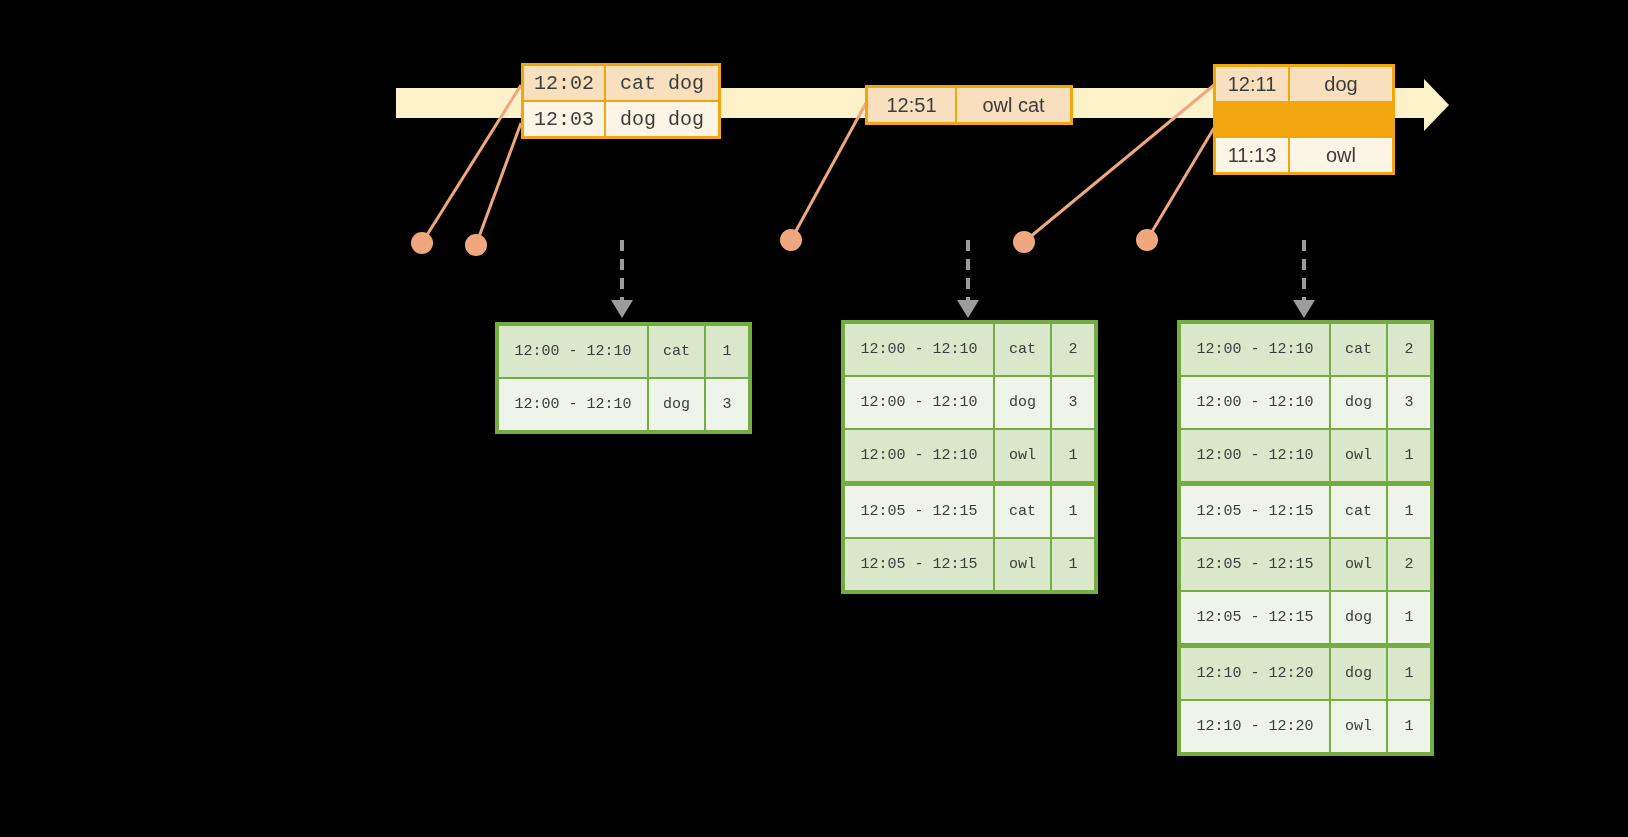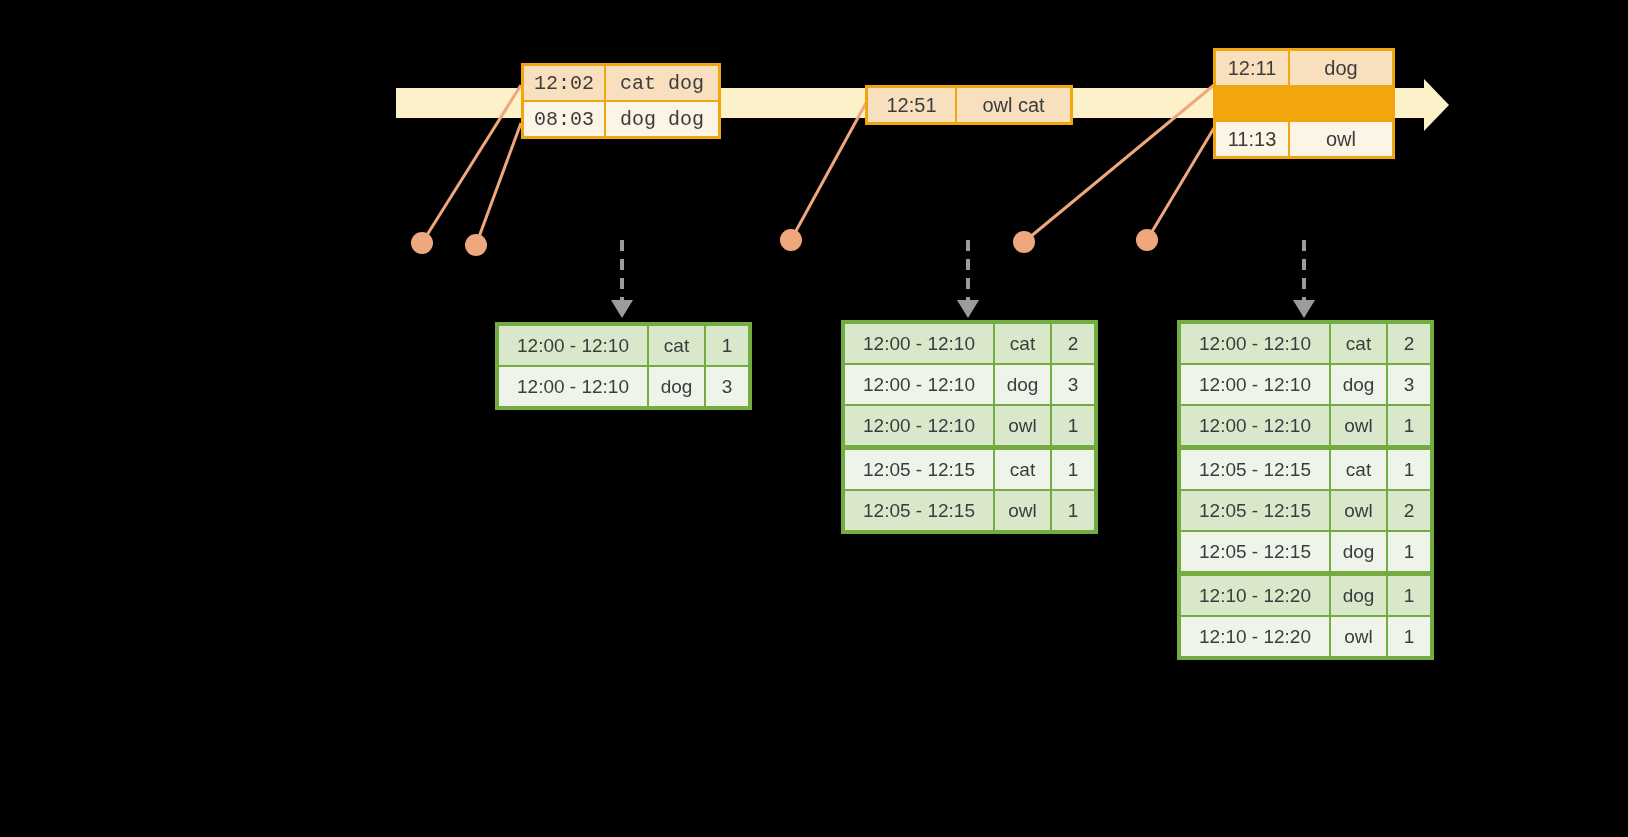--- a/index.html
+++ b/index.html
@@ -28,32 +28,32 @@
   .ev-b .row{grid-template-columns:87px 113px;}
   .ev-c .row{grid-template-columns:72px 102px;}
   .event-table .cell{
     height:34px;display:flex;align-items:center;justify-content:center;
     font-size:20px;color:var(--text);
   }
   .event-table .row:nth-child(odd) .cell{background:var(--event-row-dark);}
   .event-table .row:nth-child(even) .cell{background:var(--event-row-light);}
   .ev-a{left:521px;top:63px;}
   .ev-b{left:865px;top:85px;}
-  .ev-c{left:1213px;top:48px;gap:37px;}
+  .ev-c{left:1213px;top:64px;gap:37px;}
   
   .result-table{
     position:absolute;
     background:var(--result-table-border);
     padding:4px;display:flex;flex-direction:column;gap:2px;
   }
   .result-table .row{display:grid;grid-template-columns:148px 55px 42px;gap:2px;}
   .result-table .row.group-start{margin-top:3px;}
   .result-table .cell{
-    height:39px;display:flex;align-items:center;justify-content:center;
-    font-size:19px;color:var(--text);
+    height:51px;display:flex;align-items:center;justify-content:center;
+    font-size:15px;color:var(--text);font-family:Liberation Mono, monospace;
   }
   .result-table .row:nth-child(odd) .cell{background:var(--result-row-dark);}
   .result-table .row:nth-child(even) .cell{background:var(--result-row-light);}
   .rt-1{left:495px;top:322px;}
   .rt-2{left:841px;top:320px;}
   .rt-3{left:1177px;top:320px;}
 </style>
 </head>
 <body>
 
@@ -96,21 +96,21 @@
       </g>
     </g>
   </svg>
 
   <div class="event-table ev-a">
       <div class="row">
         <div class="cell">12:02</div>
         <div class="cell">cat dog</div>
       </div>
       <div class="row group-start">
-        <div class="cell">08:03</div>
+        <div class="cell">12:03</div>
         <div class="cell">dog dog</div>
       </div>
     </div>
   <div class="event-table ev-b">
       <div class="row">
         <div class="cell">12:51</div>
         <div class="cell">owl cat</div>
       </div>
     </div>
   <div class="event-table ev-c">

